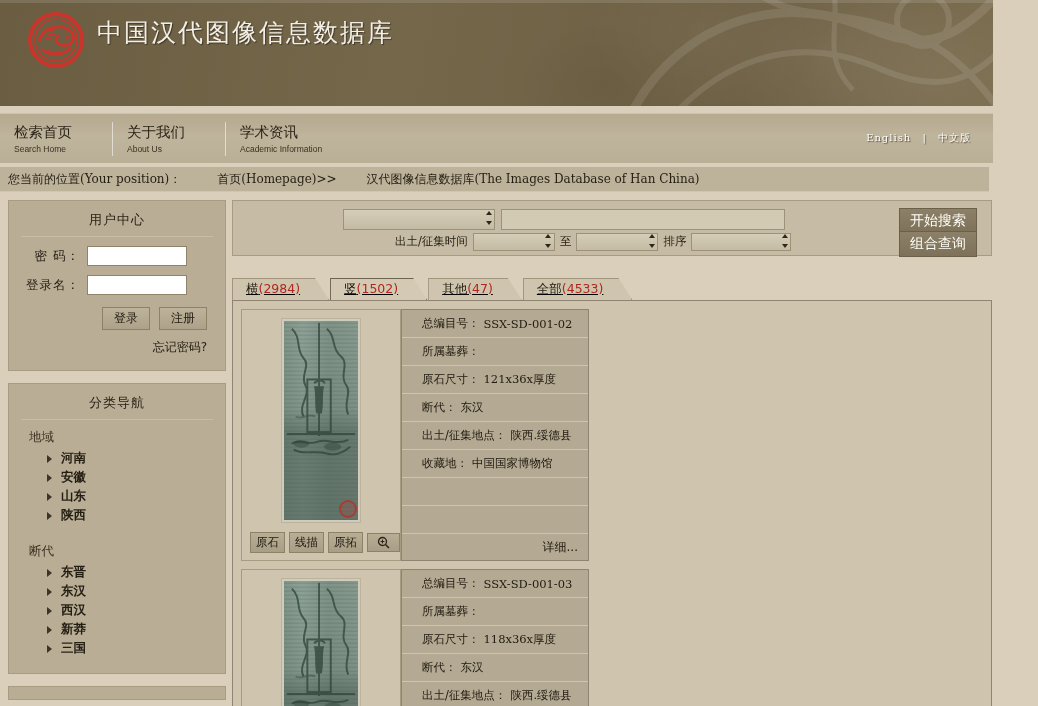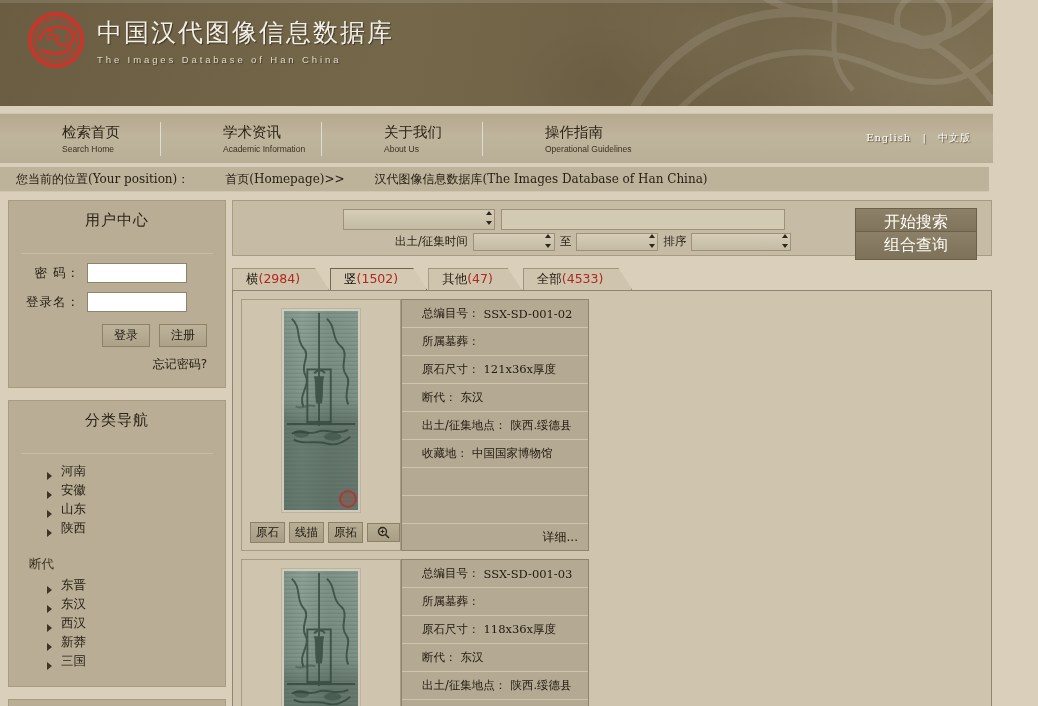--- a/index.html
+++ b/index.html
@@ -56,21 +56,20 @@
   
   .navbar {
     position: absolute; left: 0; top: 113px; width: 993px; height: 50px;
     background: linear-gradient(180deg, #b5a98f 0%, #bfb49c 45%, #b9ae96 100%);
     border-top: 1px solid #cdc4ae;
   }
   .nav-items { position: absolute; left: 0; top: 0; height: 100%; display: flex; }
   .nav-item {
     position: relative; padding: 9px 0 0 0; width: 113px;
     cursor: pointer;
-    margin-left: 48px;
   }
   .nav-item:first-child { width: 113px; }
   .nav-item .sep {
     position: absolute; right: 0; top: 8px; width: 1px; height: 34px;
     background: rgba(255,255,255,0.55);
   }
   .nav-item:last-child .sep { display: none; }
   .nav-cn {
     font-size: 14.5px; color: #2c2418; padding-left: 14px;
     font-family: "DejaVu Sans", sans-serif; white-space: nowrap;
@@ -91,40 +90,40 @@
 
   
   .crumbbar {
     position: absolute; left: 0; top: 167px; width: 989px; height: 25px;
     background: #bdb29a;
     border-bottom: 1px solid #cfc6b1;
     font-size: 12px; color: #241d12;
     display: flex; align-items: center;
     font-family: "DejaVu Serif", serif;
   }
-  .crumbbar .cb-label { margin-left: 16px; }
+  .crumbbar .cb-label { margin-left: 8px; }
   .crumbbar .cb-home { margin-left: 36px; cursor: pointer; }
   .crumbbar .cb-cur { margin-left: 30px; }
 
   
   .page-wrap { position: absolute; left: 0; top: 192px; width: 1038px; height: 514px; }
 
   
   .sidebar { position: absolute; left: 8px; top: 8px; width: 218px; }
   .panel {
     background: #b9ae95;
     border: 1px solid #a79b82;
     padding: 10px 12px 14px 12px;
     margin-bottom: 12px;
     position: relative;
   }
   .panel-title {
-    text-align: center; font-size: 15px; color: #2b2317; font-weight: normal;
+    text-align: center; font-size: 13px; color: #2b2317; font-weight: normal;
     font-family: "DejaVu Sans", sans-serif;
-    padding-bottom: 23px; margin-bottom: 9px;
+    padding-bottom: 7px; margin-bottom: 9px;
     border-bottom: 1px solid #c7bda6;
     letter-spacing: 1px;
   }
   .form-row { display: flex; align-items: center; margin-bottom: 9px; }
   .form-label {
     width: 66px; text-align: right; font-size: 12.5px; color: #241d12;
     font-family: "DejaVu Sans", sans-serif; padding-right: 7px; letter-spacing: 1px;
   }
   .form-input {
     width: 100px; height: 20px; background: #ffffff;
@@ -141,23 +140,23 @@
   }
   .forgot {
     text-align: right; margin: 9px 6px 0 0; font-size: 12px; color: #231c11;
     cursor: pointer; font-family: "DejaVu Sans", sans-serif;
   }
   .nav-group-title {
     font-size: 12.5px; color: #3b3222; margin: 4px 0 4px 8px;
     font-family: "DejaVu Sans", sans-serif;
   }
   .nav-leaf {
-    display: flex; align-items: flex-end; margin: 0 0 2px 26px;
+    display: flex; align-items: center; margin: 0 0 2px 26px;
     font-size: 12.5px; color: #241d12; cursor: pointer;
-    font-family: "DejaVu Sans", sans-serif; height: 17px;
+    font-family: "DejaVu Sans", sans-serif; height: 17px; font-weight: bold;
   }
   .nav-leaf .arrow {
     display: inline-block; width: 0; height: 0; margin-right: 9px;
     border-left: 5px solid #3d3425; border-top: 4px solid transparent; border-bottom: 4px solid transparent;
   }
   .nav-spacer { height: 13px; }
   .panel-nav { min-height: 258px; }
   .panel-stub { height: 14px; background: #b9ae95; border: 1px solid #a79b82; }
 
   
@@ -189,29 +188,29 @@
   .sel-sort { width: 100px; }
   .txt-main {
     width: 284px; height: 21px; background: #d3caB4; background: #d3cab4;
     border: 1px solid #9d9278; outline: none;
     font-size: 12px; padding: 0 4px;
     font-family: "Liberation Sans", sans-serif; color: #2a2317;
   }
   .sbtn2 {
     background: linear-gradient(180deg,#8c8168,#7d7259);
     border: 1px solid #6b6148; color: #fffdf7;
-    font-size: 16px; cursor: pointer; padding: 3px 28px;
+    font-size: 14px; cursor: pointer; padding: 3px 10px;
     font-family: "DejaVu Sans", sans-serif;
   }
   .btn-search { position: absolute; right: 14px; top: 7px; }
   .btn-combo  { position: absolute; right: 14px; top: 30px; }
   .lbl-small { font-size: 11.5px; color: #241d12; font-family: "DejaVu Sans", sans-serif; white-space: nowrap; }
 
   
-  .tabs { margin-top: 10px; height: 24px; display: flex; align-items: flex-end; position: relative; }
+  .tabs { margin-top: 20px; height: 24px; display: flex; align-items: flex-end; position: relative; text-decoration: underline; }
   .tab {
     position: relative; height: 22px; margin-right: 1px; cursor: pointer;
     background: #cfc5ae;
     border: 1px solid #a1957c; border-bottom: none;
     font-size: 12.5px; color: #231c11;
     padding: 2px 28px 0 13px;
     font-family: "DejaVu Sans", sans-serif;
     clip-path: polygon(0 0, calc(100% - 14px) 0, 100% 100%, 0 100%);
     white-space: nowrap;
   }
@@ -307,45 +306,39 @@
     <circle cx="30" cy="29" r="21" fill="none" stroke="#c9352b" stroke-width="1.6"></circle>
     <path d="M13,30 C18,14 38,12 46,22 C50,28 45,36 36,34 C30,33 28,27 33,25" fill="none" stroke="#c9352b" stroke-width="3"></path>
     <path d="M16,38 C24,46 40,44 45,36" fill="none" stroke="#c9352b" stroke-width="3"></path>
     <path d="M22,20 L27,20 M22,24 L30,24 M20,28 L26,28" stroke="#c9352b" stroke-width="2"></path>
     <path d="M34,40 C30,44 24,43 22,39" stroke="#c9352b" stroke-width="2.2" fill="none"></path>
     <circle cx="41" cy="26" r="2" fill="#c9352b"></circle>
   </svg>
 
   <div class="site-titles">
     <div class="site-title-cn">中国汉代图像信息数据库</div>
-    <div class="site-title-en">The Images Database of Han China</div>
   </div>
 </div>
 
 <div class="navbar">
   <div class="nav-items">
     <div class="nav-item">
       <div class="nav-cn">检索首页</div>
       <div class="nav-en">Search Home</div>
       <div class="sep"></div>
     </div>
     <div class="nav-item">
+      <div class="nav-cn">关于我们</div>
+      <div class="nav-en">About  Us</div>
+      <div class="sep"></div>
+    </div>
+    <div class="nav-item">
       <div class="nav-cn">学术资讯</div>
       <div class="nav-en">Academic Information</div>
       <div class="sep"></div>
-    </div>
-    <div class="nav-item">
-      <div class="nav-cn">关于我们</div>
-      <div class="nav-en">About  Us</div>
-      <div class="sep"></div>
-    </div>
-    <div class="nav-item">
-      <div class="nav-cn">操作指南</div>
-      <div class="nav-en">Operational Guidelines</div>
-
     </div>
   </div>
   <div class="lang-box">
     <span>English</span>
     <span class="sepbar">|</span>
     <span>中文版</span>
   </div>
 </div>
 
 <div class="crumbbar">
@@ -371,20 +364,21 @@
       <div class="btn-row">
         <button class="sbtn">登录</button>
         <button class="sbtn">注册</button>
       </div>
       <div class="forgot">忘记密码?</div>
     </div>
 
     <div class="panel panel-nav">
       <div class="panel-title">分类导航</div>
 
+      <div class="nav-group-title">地域</div>
       <div class="nav-leaf">
         <span class="arrow"></span>
         <span>河南</span>
       </div>
       <div class="nav-leaf">
         <span class="arrow"></span>
         <span>安徽</span>
       </div>
       <div class="nav-leaf">
         <span class="arrow"></span>

